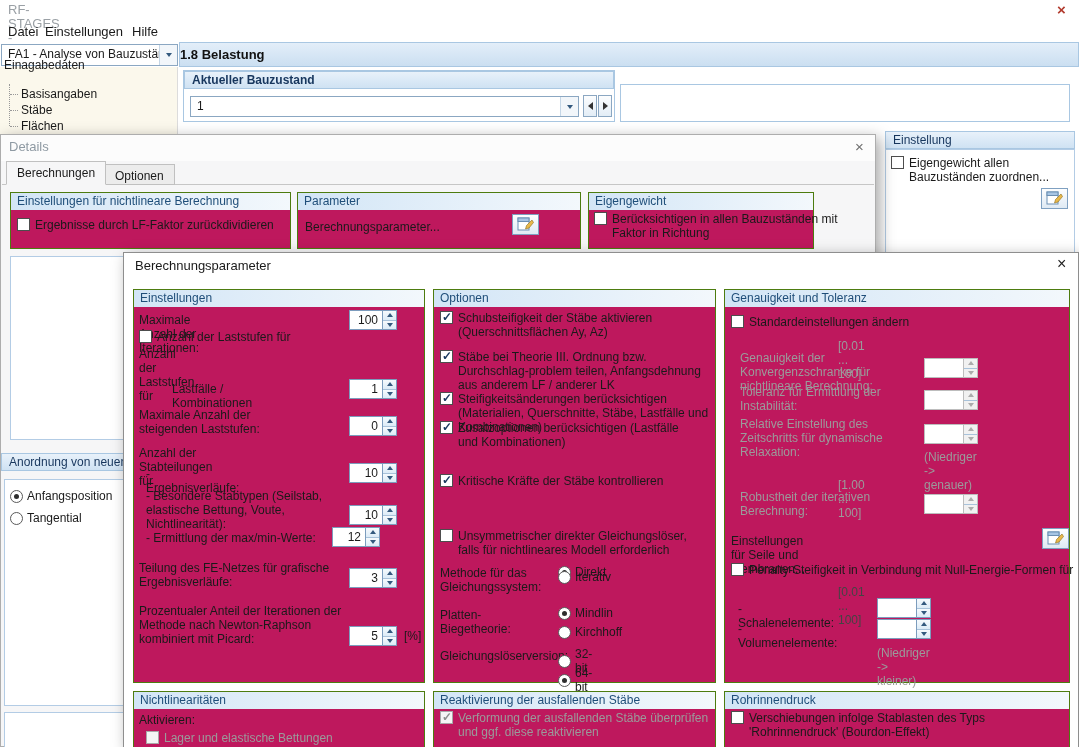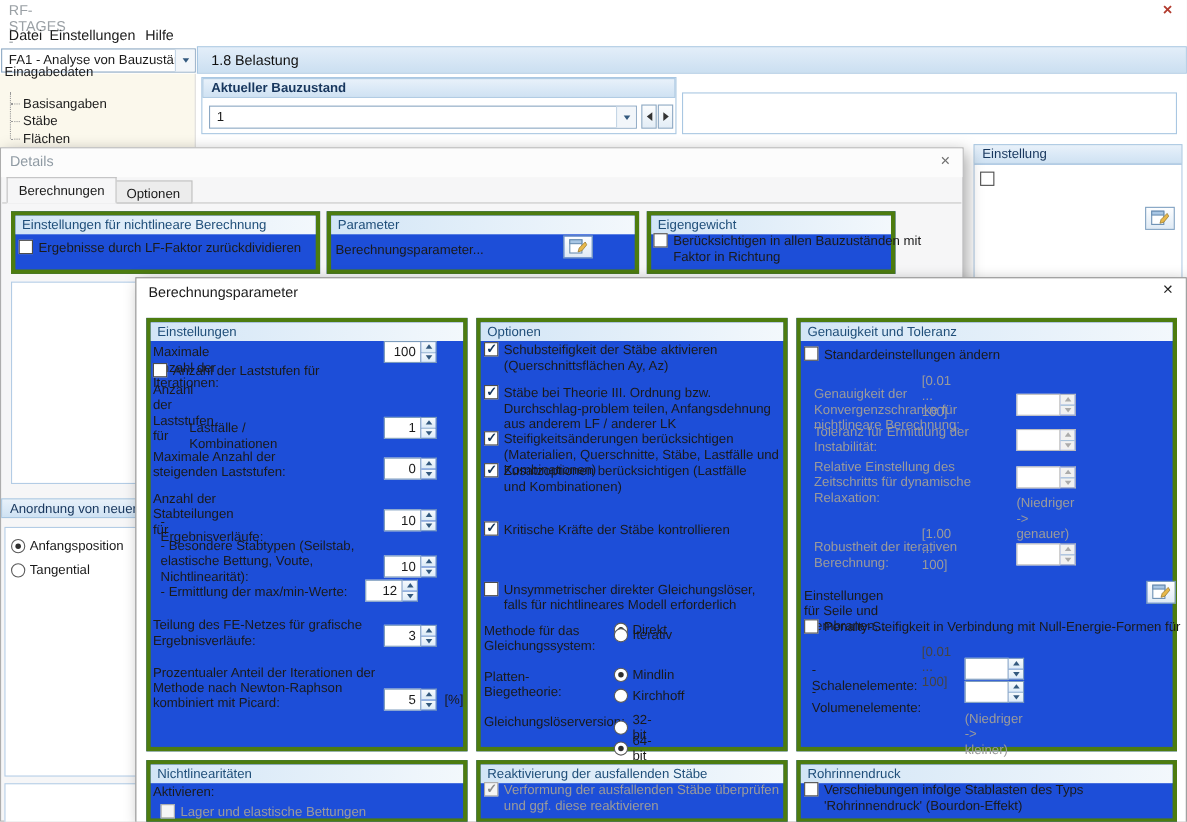--- a/index.html
+++ b/index.html
@@ -11,24 +11,24 @@
   .txt{line-height:14px}
   .gray{color:#9b9b9b}
   .dark{color:#444}
   .bold{font-weight:bold}
   .nowrap{white-space:nowrap}
 
   
   .panelhdr{position:absolute;background:linear-gradient(#e8f1fa,#cfe2f3);border:1px solid #a9c7e2;
             color:#17365d;padding:2px 7px;line-height:13px;overflow:hidden;white-space:nowrap}
   .sectionbar{position:absolute;background:linear-gradient(#e3eef9,#cbdff1);border:1px solid #a9c7e2;
-              color:#111;font-weight:normal;font-size:13px;padding:4px 12px;line-height:15px}
-
-  
-  .gbox{position:absolute;border:4px solid #4d7c0f;background:#1d4ed8}
+              color:#111;font-weight:bold;font-size:13px;padding:4px 0;line-height:15px}
+
+  
+  .gbox{position:absolute;border:1px solid #4d7c0f;background:#be185d}
   .gh{position:absolute;left:0;top:0;right:0;height:17px;background:linear-gradient(to right,#d2e5f6,#f3f8fc);
       color:#1f4e79;padding:2px 6px;line-height:13px;white-space:nowrap;overflow:hidden}
 
   
   .cbrow{position:absolute;display:flex;gap:5px;line-height:14px;align-items:flex-start;cursor:default}
   .cbx{width:13px;height:13px;border:1px solid #4d4d4d;background:#fff;flex:none;position:relative;margin-top:0}
   .cbx.checked::after{content:"✓";position:absolute;left:1px;top:-2px;font-size:12px;font-weight:bold;color:#17365d}
   .cbrow .lbl{flex:1}
   .cbrow.disabled .cbx{border-color:#a8a8a8;background:#f5f5f5}
   .cbrow.disabled .cbx.checked::after{color:#8d8d8d}
@@ -135,20 +135,21 @@
       <i class="trr"></i>
     </div>
     <div class="abs" style="left:620px;top:84px;width:450px;height:38px;border:1px solid #a9c7e2;background:#fff"></div>
 
     <div class="panelhdr" style="left:885px;top:131px;width:190px;height:18px">
       <span>Einstellung</span>
     </div>
     <div class="abs" style="left:885px;top:149px;width:190px;height:109px;border:1px solid #b3cce5;background:#fff"></div>
     <div class="cbrow" style="left:891px;top:156px;width:180px">
       <span class="cbx"></span>
+      <span class="lbl">Eigengewicht allen Bauzuständen zuordnen...</span>
     </div>
     <div class="iconbtn" style="left:1041px;top:188px">
       <svg width="17" height="15" viewBox="0 0 17 15">
         <rect x="1" y="1" width="11" height="12" fill="#fff" stroke="#6b8fb3"></rect>
         <rect x="1" y="1" width="11" height="3.5" fill="#a8c6e4" stroke="#6b8fb3"></rect>
         <path d="M15 3 L9.5 8.5 L8.5 12 L12 11 L16.5 5.5 Z" fill="#e8b84a" stroke="#8a6d1f" stroke-width="0.6"></path>
       </svg>
     </div>
   </div>
 

